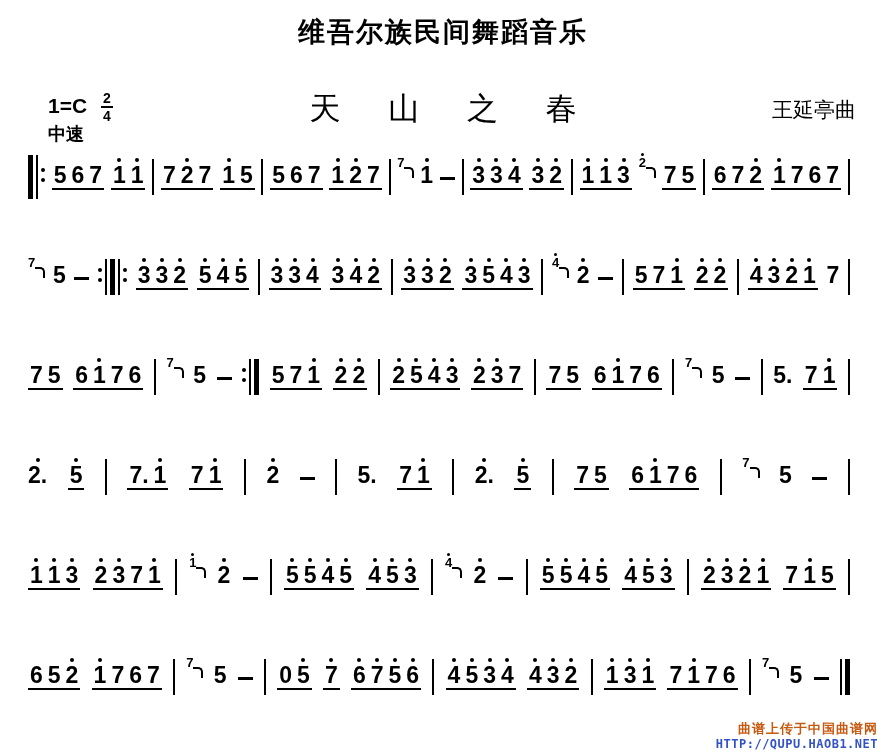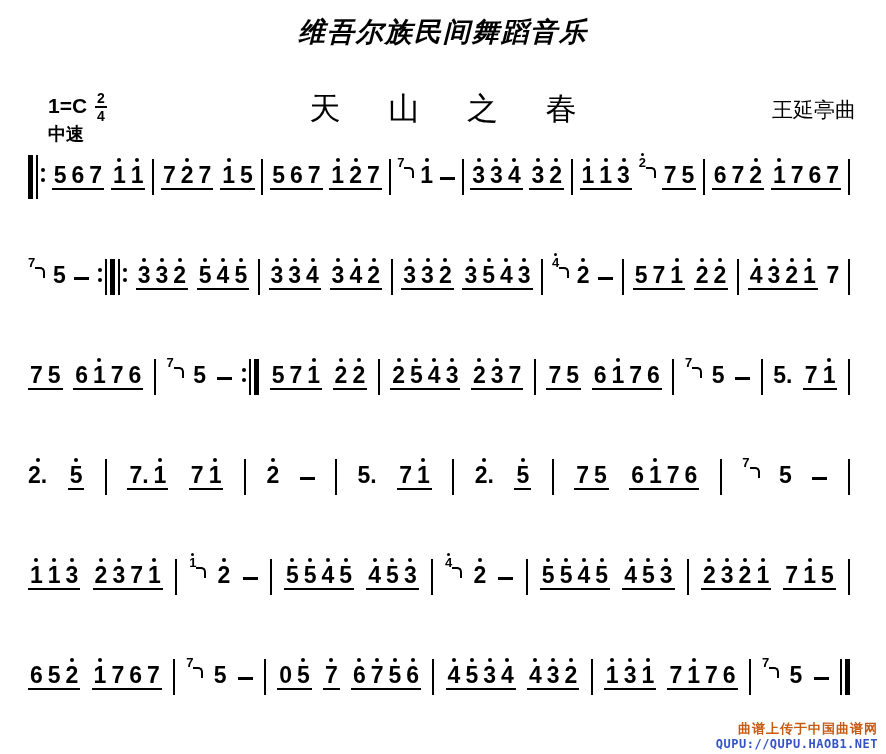--- a/index.html
+++ b/index.html
@@ -3,29 +3,29 @@
 <meta charset="utf-8">
 <style>
   html,body{margin:0;padding:0;}
   body{
     width:886px;height:754px;background:#ffffff;position:relative;
     font-family:"Liberation Sans",sans-serif;color:#000;overflow:hidden;
   }
   
   .title{
     position:absolute;top:14px;left:0;width:100%;text-align:center;
-    font-size:27px;font-weight:bold;letter-spacing:2px;font-style:italic;
+    font-size:27px;font-weight:bold;letter-spacing:2px;
   }
   .song-title{
     position:absolute;top:60px;left:0;width:100%;text-align:center;
     font-size:31px;font-weight:500;letter-spacing:20px;text-indent:20px;
     font-family:"Liberation Serif",serif;
     margin-top:28px;
   }
-  .keyline{position:absolute;top:90px;left:48px;display:flex;align-items:center;gap:8px;}
+  .keyline{position:absolute;top:90px;left:48px;display:flex;align-items:center;gap:14px;}
   .keysig{font-size:21px;font-weight:bold;}
   .meter{display:inline-flex;flex-direction:column;align-items:center;line-height:1;transform:translateY(1px);}
   .meter .num{font-size:14px;font-weight:bold;border-bottom:2px solid #000;padding:0 2px 1px;}
   .meter .den{font-size:14px;font-weight:bold;padding-top:1px;}
   .composer{position:absolute;top:96px;right:30px;font-size:21px;font-family:"Liberation Serif",serif;}
   .tempo{position:absolute;top:122px;left:48px;font-size:18px;font-weight:bold;}
 
   
   #score{position:absolute;left:28px;right:36px;top:156px;}
   .score-line{
@@ -1432,14 +1432,14 @@
       <span class="dash"></span>
       <span class="bargroup">
         <span class="bl thin"></span>
         <span class="bl thick"></span>
       </span>
     </div>
   </div>
 
 <div class="footer">
   <div class="site" style="color: rgb(199, 90, 17);">曲谱上传于中国曲谱网</div>
-  <div class="url" style="color: rgb(51, 82, 198);">QUPU://QUPU.HAOB1.NET</div>
+  <div class="url" style="color: rgb(51, 82, 198);">HTTP://QUPU.HAOB1.NET</div>
 </div>
 
 </body></html>

